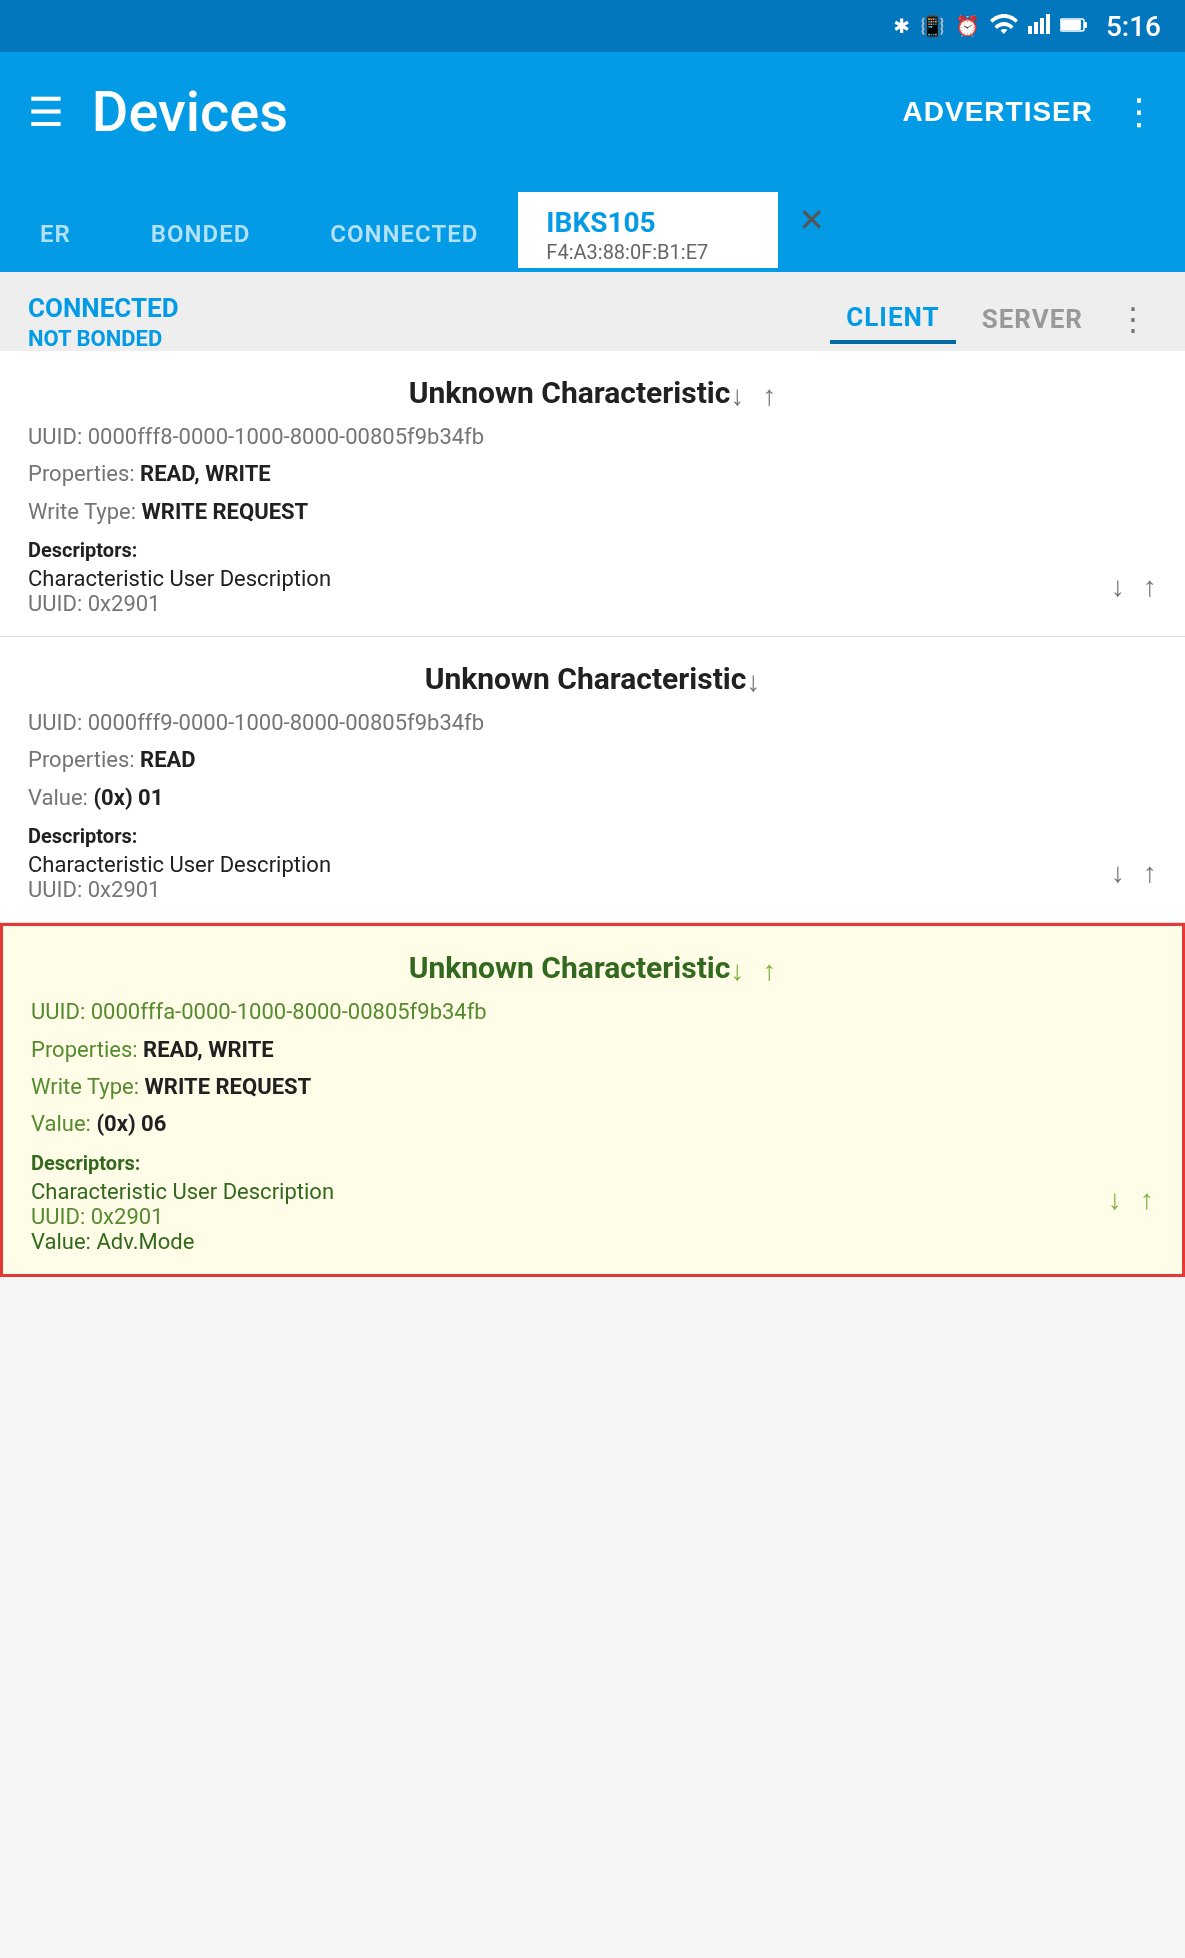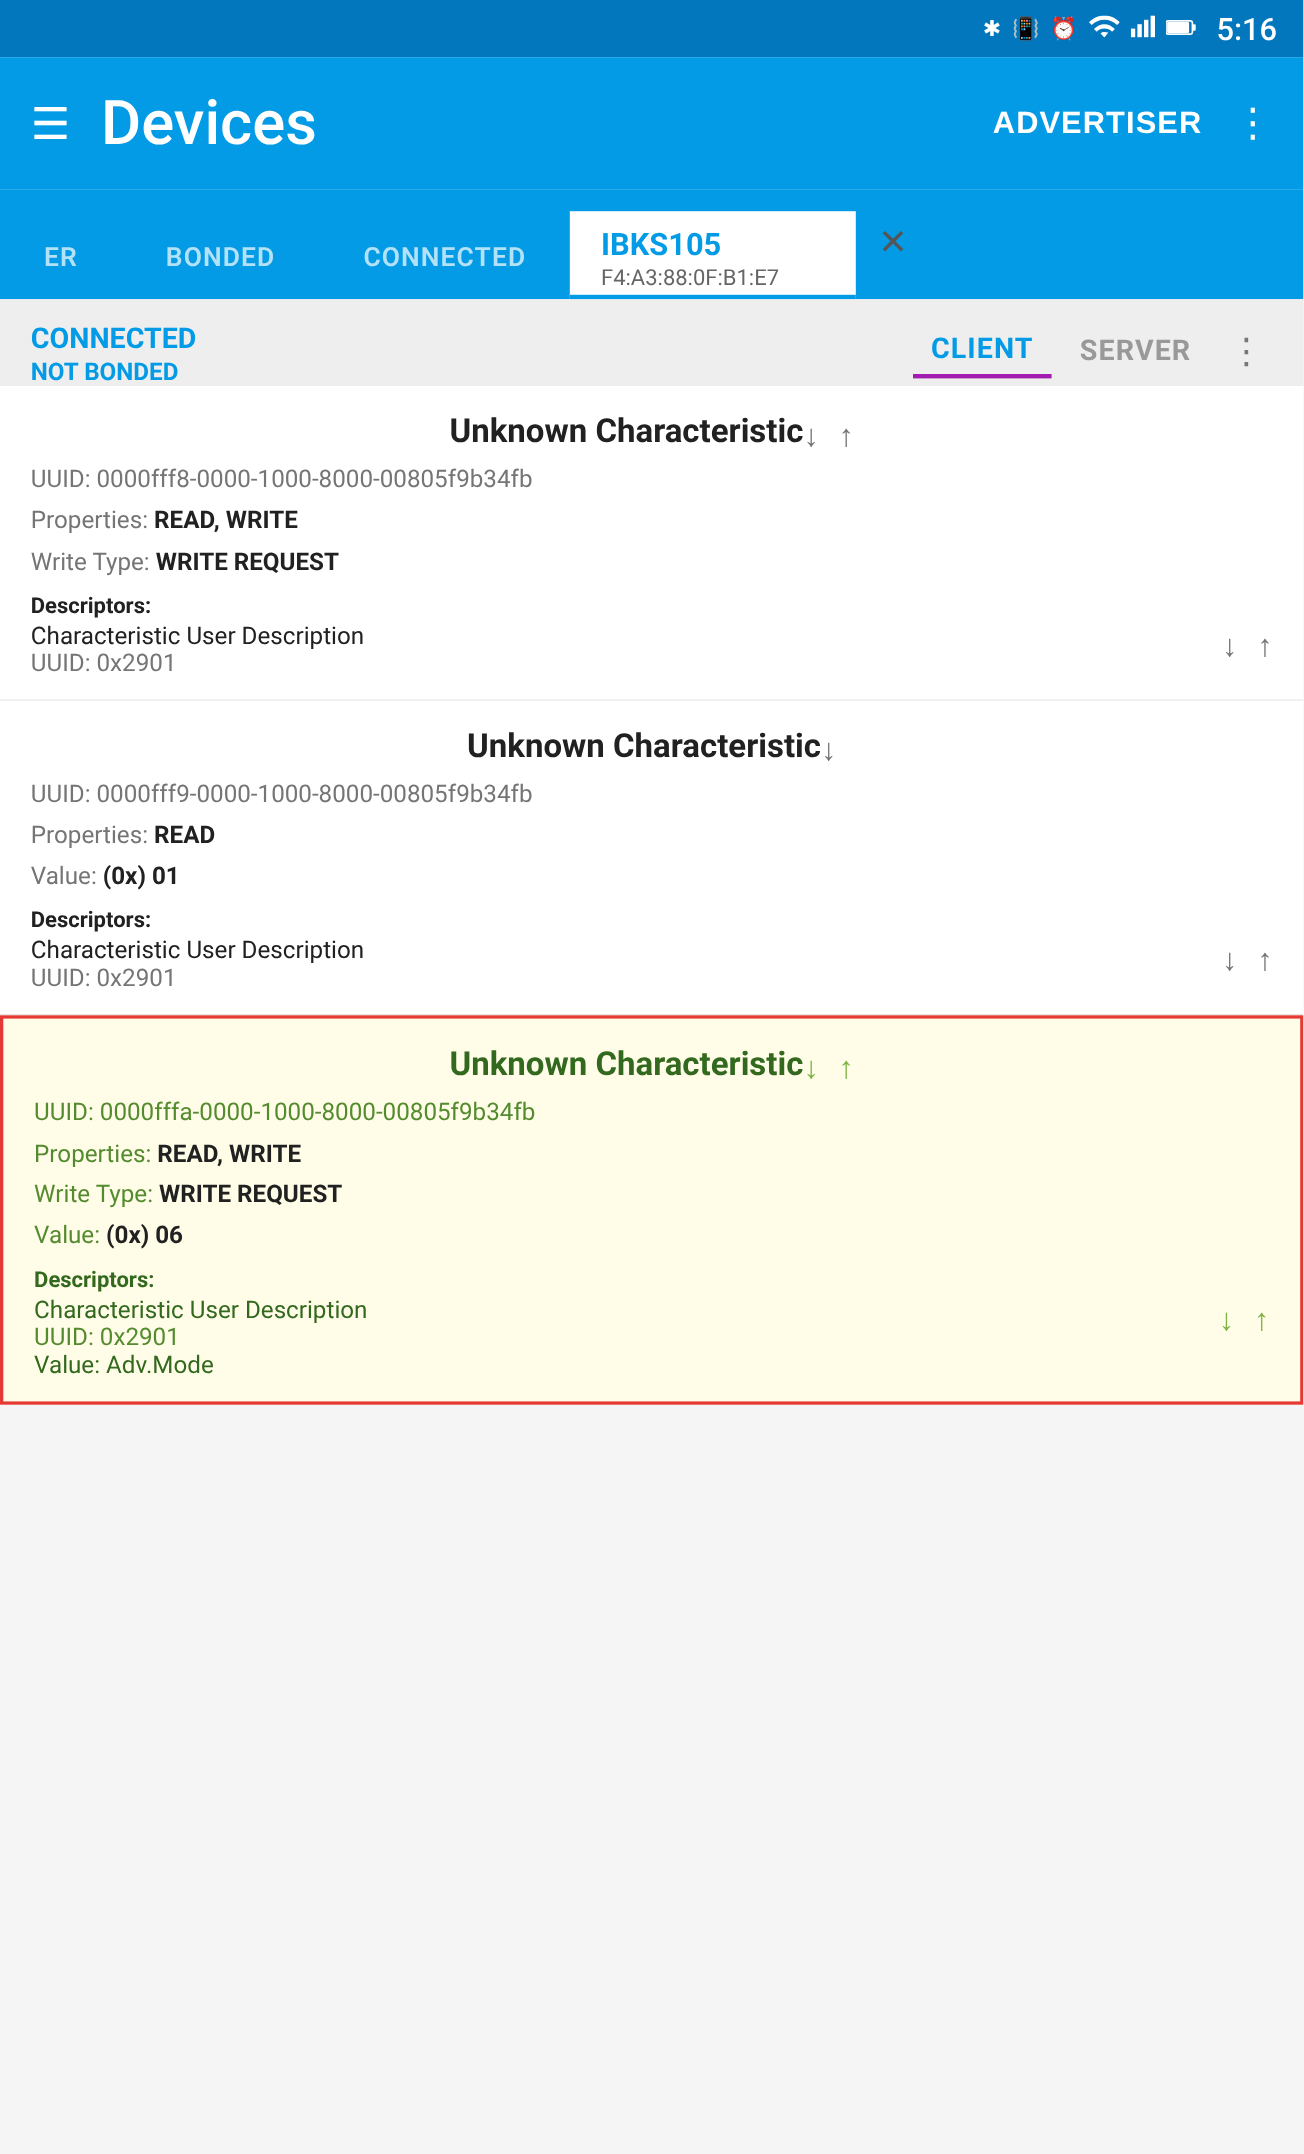--- a/index.html
+++ b/index.html
@@ -158,21 +158,21 @@
     }
     .cs-tab {
       font-size: 26px;
       font-weight: 700;
       padding: 8px 16px;
       cursor: pointer;
       letter-spacing: 1px;
     }
     .cs-tab.active {
       color: #039be5;
-      border-bottom: 4px solid #a21caf;
+      border-bottom: 4px solid #0369a1;
     }
     .cs-tab.inactive {
       color: #999;
     }
     .cs-more {
       color: #777;
       font-size: 32px;
       cursor: pointer;
       padding: 8px;
     }

